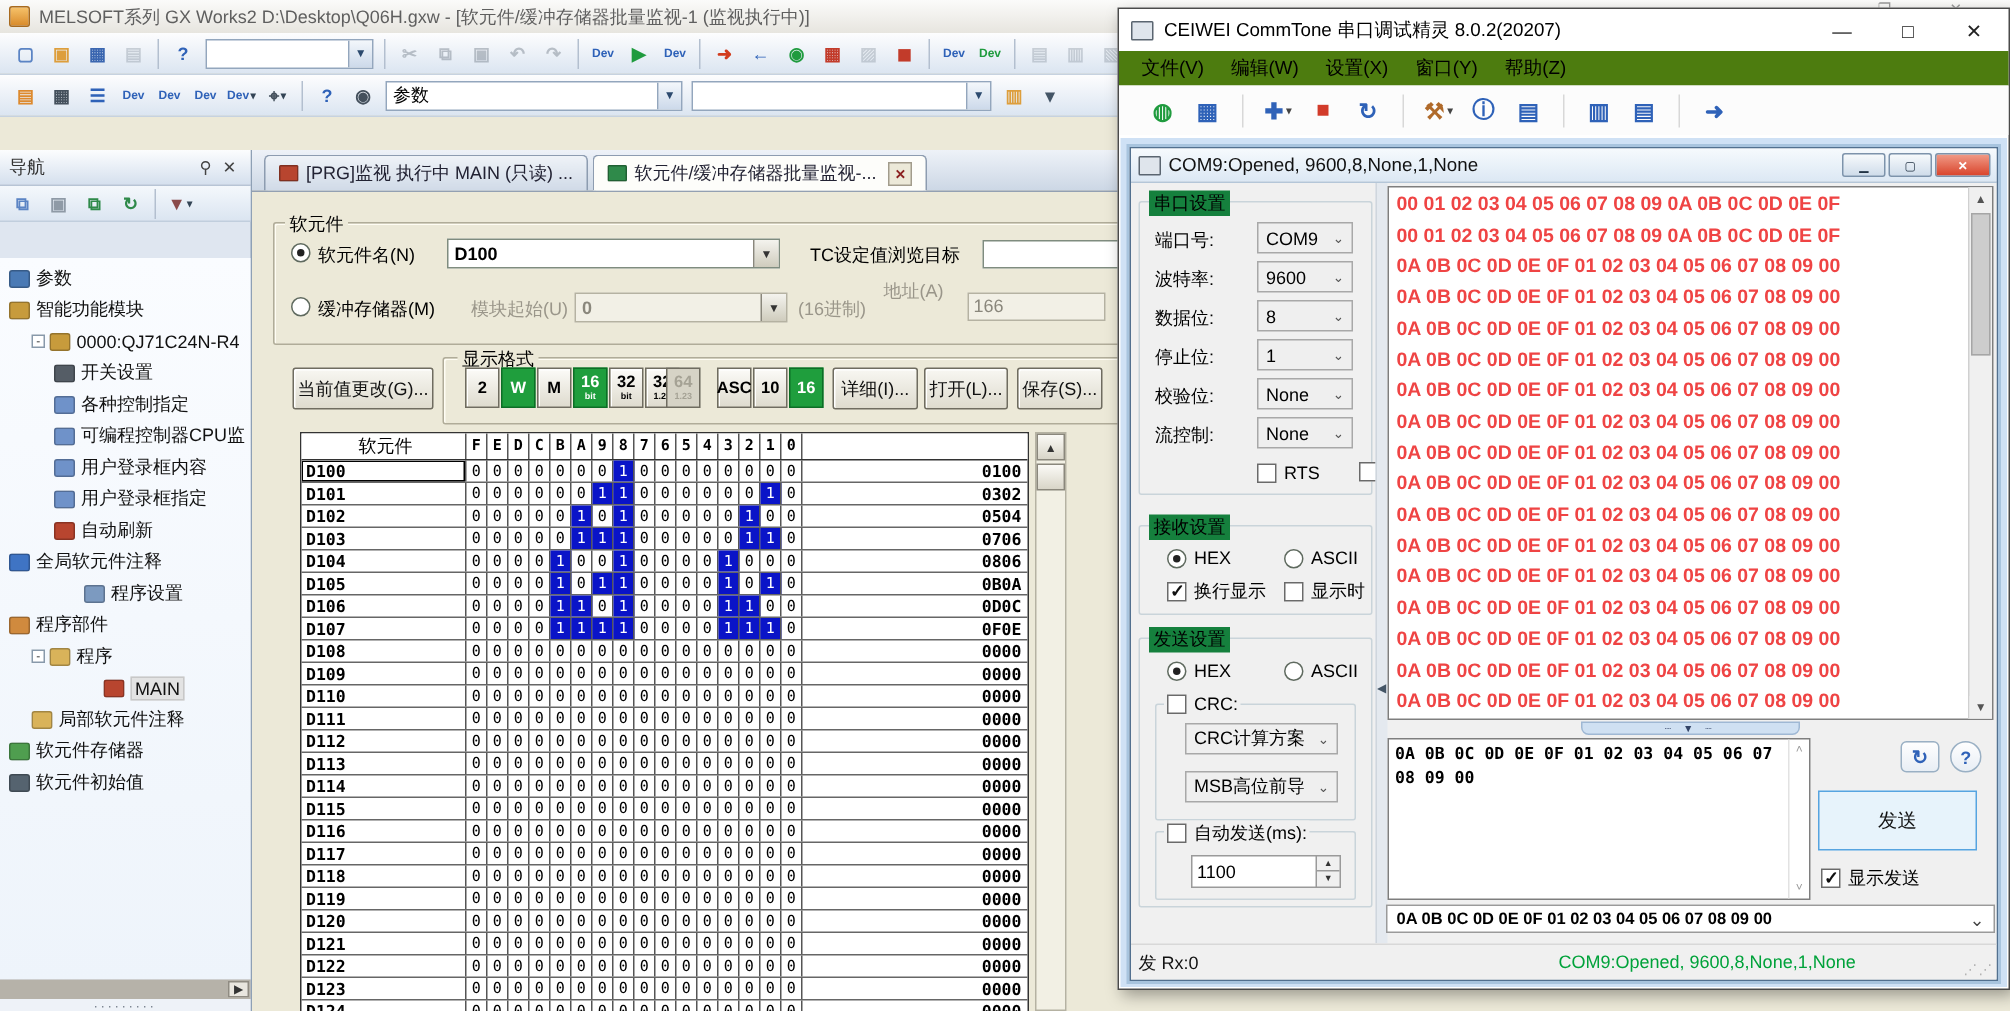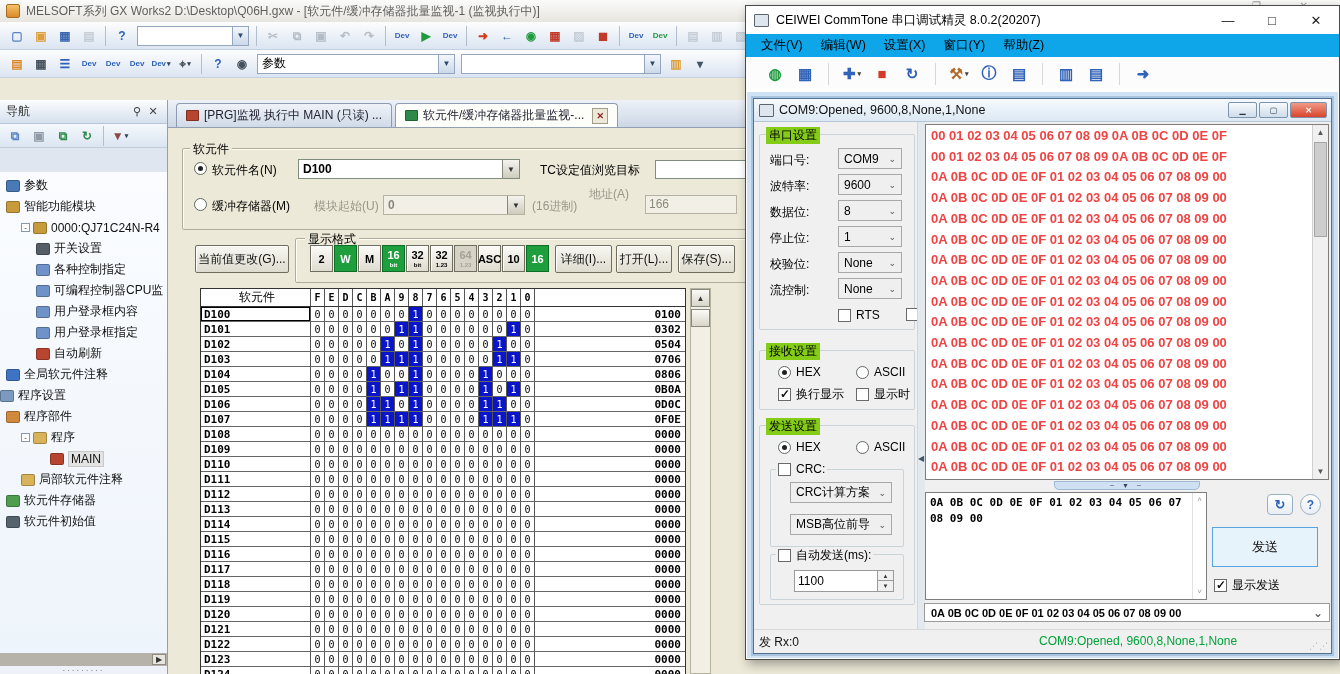--- a/index.html
+++ b/index.html
@@ -79,35 +79,35 @@
 #tvsb{position:absolute;left:522px;top:188px;width:21px;bottom:0;background:#f2f0e4;border:1px solid #b5b2a2}
 .sbtn{width:100%;height:18px;background:linear-gradient(#fbfaf6,#d8d5c8);border:1px solid #8a877c;font-size:8px;display:flex;align-items:center;justify-content:center;color:#333}
 .sthumb{width:100%;height:18px;background:linear-gradient(#fbfaf6,#d8d5c8);border:1px solid #8a877c;margin-top:2px}
 
 
 #ct{position:absolute;left:745px;top:5px;width:595px;height:655px;background:#fff;border:1px solid #4a4a4a;box-shadow:3px 4px 10px rgba(0,0,0,.35)}
 .ct-title{height:28px;display:flex;align-items:center;gap:7px;padding-left:8px;font-size:12.5px;color:#000;white-space:nowrap}
 .ct-appicon{width:15px;height:13px;background:#dfe5ec;border:1px solid #5a6570;border-radius:1px;flex:none}
 .ct-ctrl{position:absolute;right:1px;top:1px;display:flex}
 .ct-ctrl .cbx{width:44px;height:27px;display:flex;align-items:center;justify-content:center;font-size:13px;color:#222}
-.ct-menubar{height:23px;display:flex;align-items:center;padding-left:6px;font-size:12.5px;background:#0ea5e9}
+.ct-menubar{height:23px;display:flex;align-items:center;padding-left:6px;font-size:12.5px;background:#4d7c0f}
 .ct-menu-item{padding:3px 9px}
 .ct-tb{height:33px;display:flex;align-items:center;padding-left:14px;gap:0;background:#fcfcfc}
 .ct-tbi{min-width:30px;height:24px;display:flex;align-items:center;justify-content:center;font-size:15px;font-weight:bold}
 .ct-tbi .caret{font-size:7px;color:#444;margin-left:2px}
 .ct-tsep{width:1px;height:22px;background:#d8d8d8;margin:0 8px}
 #mdi{position:absolute;left:1px;right:1px;top:86px;bottom:1px;background:#cfe1f5}
 #c9{position:absolute;left:6px;top:6px;right:6px;bottom:4px;border:1px solid #52708f;box-shadow:0 0 0 2px #a8c4de;background:#f0f0f0}
 .c9-title{height:23px;background:linear-gradient(#f6fafd,#dce8f4);display:flex;align-items:center;gap:5px;padding-left:5px;font-size:12.5px;color:#111;border-bottom:1px solid #b4c6d8;white-space:nowrap}
 .c9-btns{position:absolute;right:4px;top:3px;display:flex;gap:2px}
 .c9b{width:29px;height:16px;border:1px solid #7d93ab;border-radius:2px;background:linear-gradient(#f7fafc,#cfdcea);display:flex;align-items:center;justify-content:center;font-size:8px;color:#234}
 .c9b.close{background:linear-gradient(#f09a86,#d9442c);color:#fff;font-weight:bold;width:37px}
 #c9body{position:absolute;left:0;right:0;top:23px;bottom:24px;background:#f0f0f0;overflow:hidden}
 .wgrp{position:absolute;border:1px solid #c9d4da;border-radius:2px}
-.wgrplab{position:absolute;background:#84cc16;padding:0 3px;font-size:12px}
+.wgrplab{position:absolute;background:#15803d;padding:0 3px;font-size:12px}
 .wcombo{position:absolute;height:21px;background:#efefef;border:1px solid #a8a8a8;display:flex;align-items:center;justify-content:space-between;padding:0 5px;font-size:12px}
 .wcombo .chev{font-size:9px;color:#555}
 .cb{width:13px;height:13px;border:1px solid #6a6a6a;background:#fff;position:relative;flex:none}
 .cb.checked::after{content:"✓";position:absolute;left:1px;top:-2px;font-size:12px;font-weight:bold;color:#111}
 .inline{position:absolute;display:flex;align-items:center;gap:5px;font-size:12px;white-space:nowrap}
 #vsplit{position:absolute;left:163px;top:0;width:8px;bottom:0;background:#e4e9ef;border-left:1px solid #cfd6dd}
 #vsplit .varrow{position:absolute;top:332px;left:0;font-size:8px;color:#456}
 #hexwrap{position:absolute;left:171px;top:2px;width:404px;height:356px;background:#fff;border:1px solid #7e7e7e}
 #hexrows{position:absolute;left:5px;top:1px;right:18px;bottom:1px;overflow:hidden;font:bold 13px "DejaVu Sans Mono",monospace;color:#ef4444;line-height:20.7px;white-space:nowrap}
 .hexsb{position:absolute;right:0;top:0;width:16px;bottom:0;background:#f0f0f0;border-left:1px solid #d0d0d0}
@@ -338,34 +338,34 @@
           <span class="tlabel">用户登录框指定</span>
         </div>
         <div class="trow" style="padding-left: 36px;">
           <span class="tico" style="background: rgb(184, 69, 47);"></span>
           <span class="tlabel">自动刷新</span>
         </div>
         <div class="trow" style="padding-left: 6px;">
           <span class="tico" style="background: rgb(63, 116, 196);"></span>
           <span class="tlabel">全局软元件注释</span>
         </div>
-        <div class="trow" style="padding-left: 0;">
+        <div class="trow" style="padding-left: 20px; margin-left: 36px;">
           <span class="tico" style="background: rgb(124, 154, 192);"></span>
           <span class="tlabel">程序设置</span>
         </div>
         <div class="trow" style="padding-left: 6px;">
           <span class="tico" style="background: rgb(208, 138, 62);"></span>
           <span class="tlabel">程序部件</span>
         </div>
         <div class="trow" style="padding-left: 21px;">
           <span class="texp">-</span>
           <span class="tico" style="background: rgb(217, 179, 90);"></span>
           <span class="tlabel">程序</span>
         </div>
-        <div class="trow sel" style="padding-left: 50px;">
+        <div class="trow sel" style="padding-left: 36px; margin-left: 33px;">
           <span class="tico" style="background: rgb(184, 69, 47);"></span>
           <span class="tlabel">MAIN</span>
         </div>
         <div class="trow" style="padding-left: 21px;">
           <span class="tico" style="background: rgb(217, 179, 90);"></span>
           <span class="tlabel">局部软元件注释</span>
         </div>
         <div class="trow" style="padding-left: 6px;">
           <span class="tico" style="background: rgb(79, 158, 79);"></span>
           <span class="tlabel">软元件存储器</span>
@@ -436,21 +436,21 @@
           <span class="fb">bit</span>
         </div>
         <div class="fbtn" style="left: 238px; top: 145px;">
           <span class="ft">32</span>
           <span class="fb">bit</span>
         </div>
         <div class="fbtn" style="left: 262px; top: 145px;">
           <span class="ft">32</span>
           <span class="fb">1.23</span>
         </div>
-        <div class="fbtn off" style="left: 286px; top: 145px;">
+        <div class="fbtn off" style="left: 276px; top: 145px;">
           <span class="ft">64</span>
           <span class="fb">1.23</span>
         </div>
         <div class="fbtn" style="left: 310px; top: 145px;">
           <span class="ft">ASC</span>
         </div>
         <div class="fbtn" style="left: 334px; top: 145px;">
           <span class="ft">10</span>
         </div>
         <div class="fbtn on" style="left: 358px; top: 145px;">

